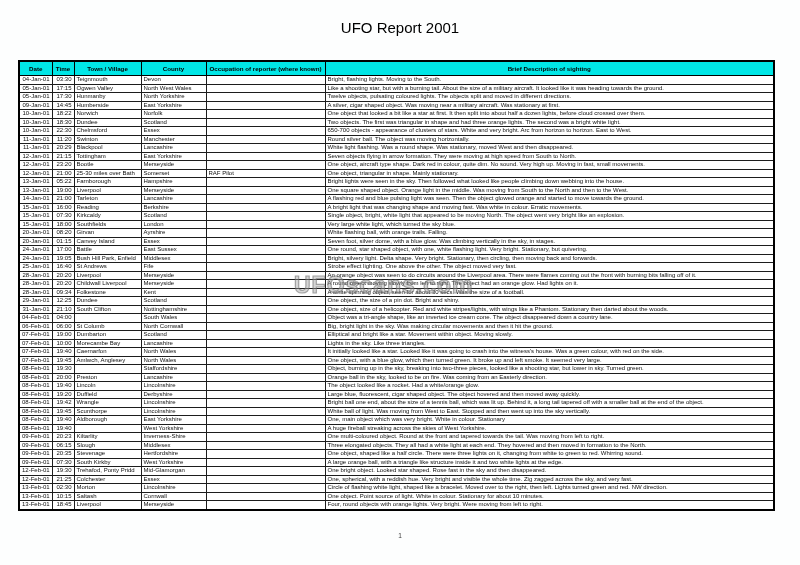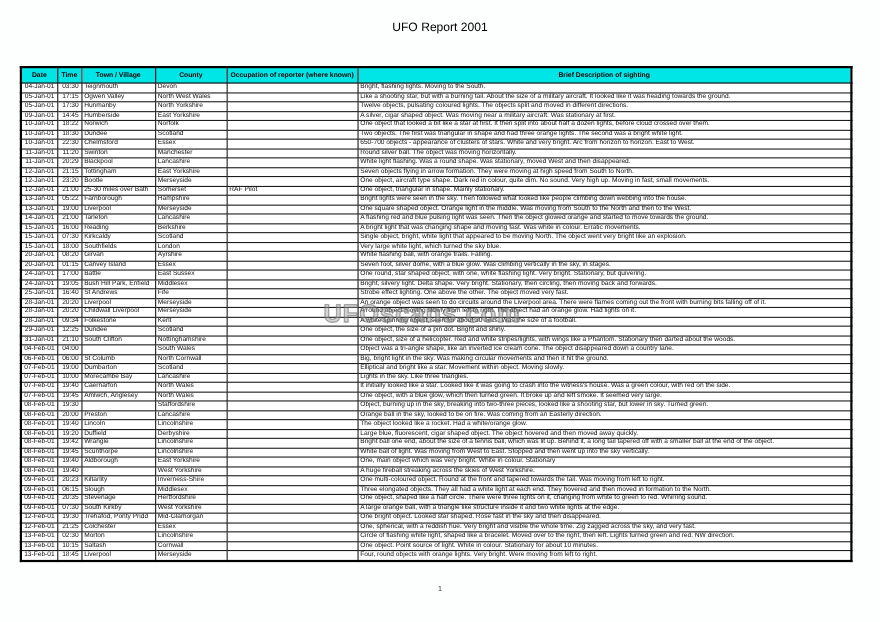--- a/index.html
+++ b/index.html
@@ -5,21 +5,21 @@
   html, body { margin:0; padding:0; }
   body {
     width:800px; height:565px;
     background:#fdfefe;
     position:relative;
     overflow:hidden;
     font-family:"Liberation Sans", sans-serif;
   }
   .page-title {
     position:absolute; top:19px; left:0; right:0;
-    text-align:center; font-size:11px; color:#000;
+    text-align:center; font-size:15px; color:#000;
   }
   table.report {
     position:absolute; left:18px; top:60px;
     width:757px;
     border-collapse:collapse;
     table-layout:fixed;
     border:2px solid #000;
     background:#fff;
   }
   table.report th {

